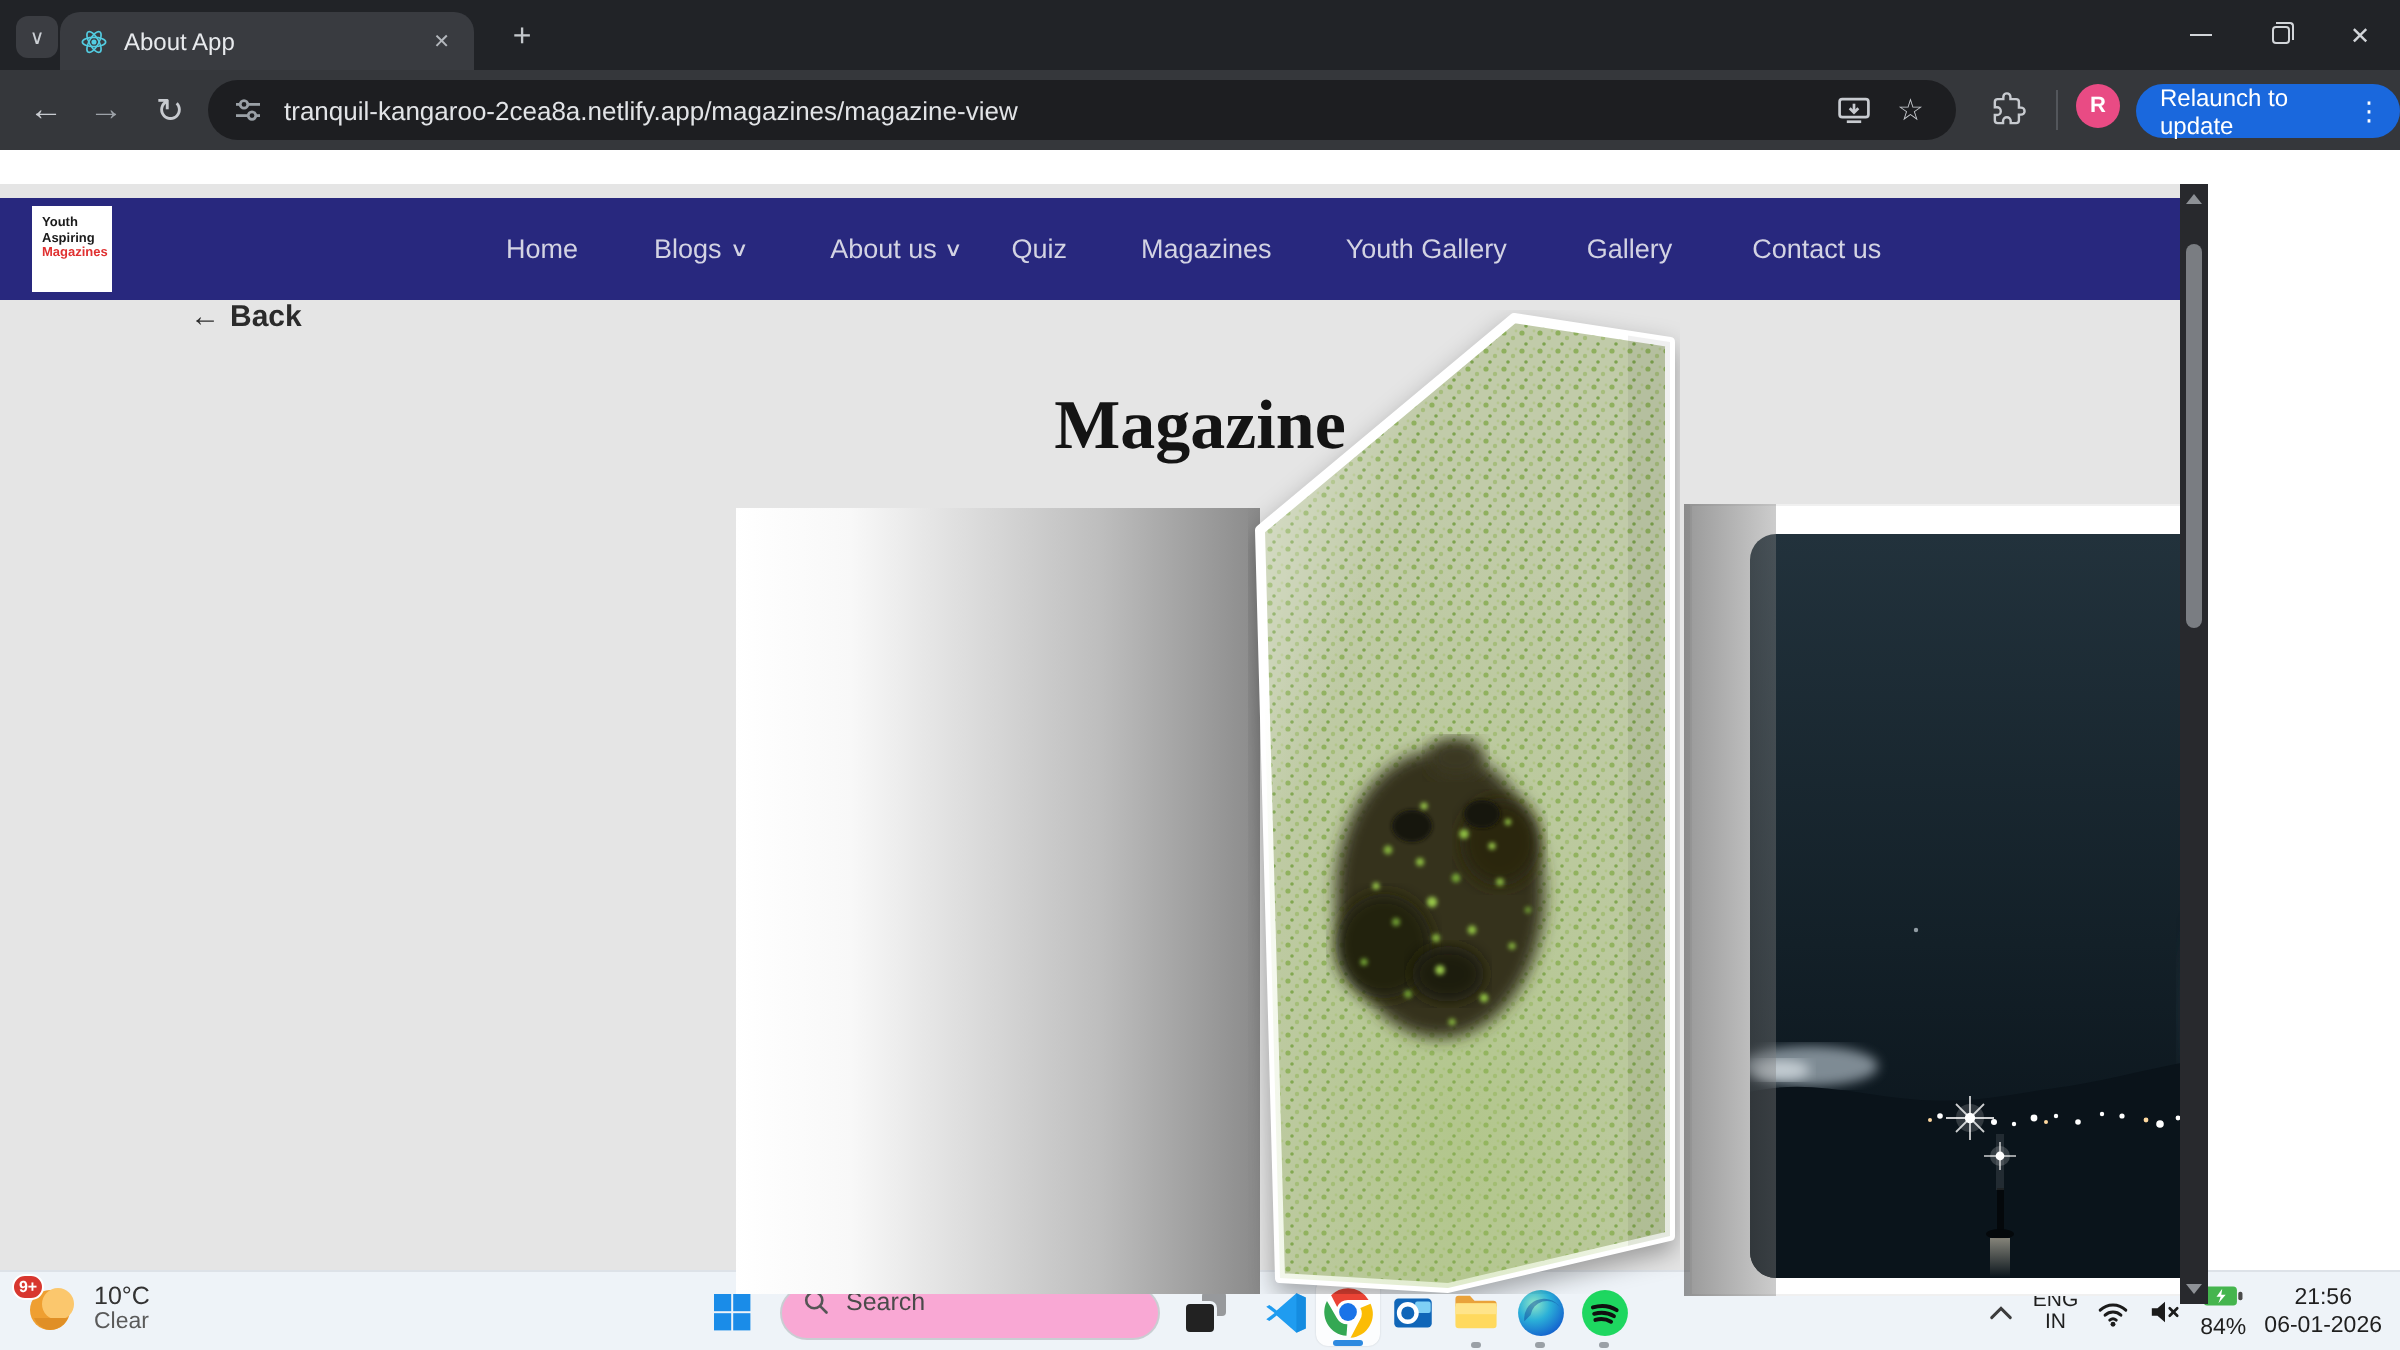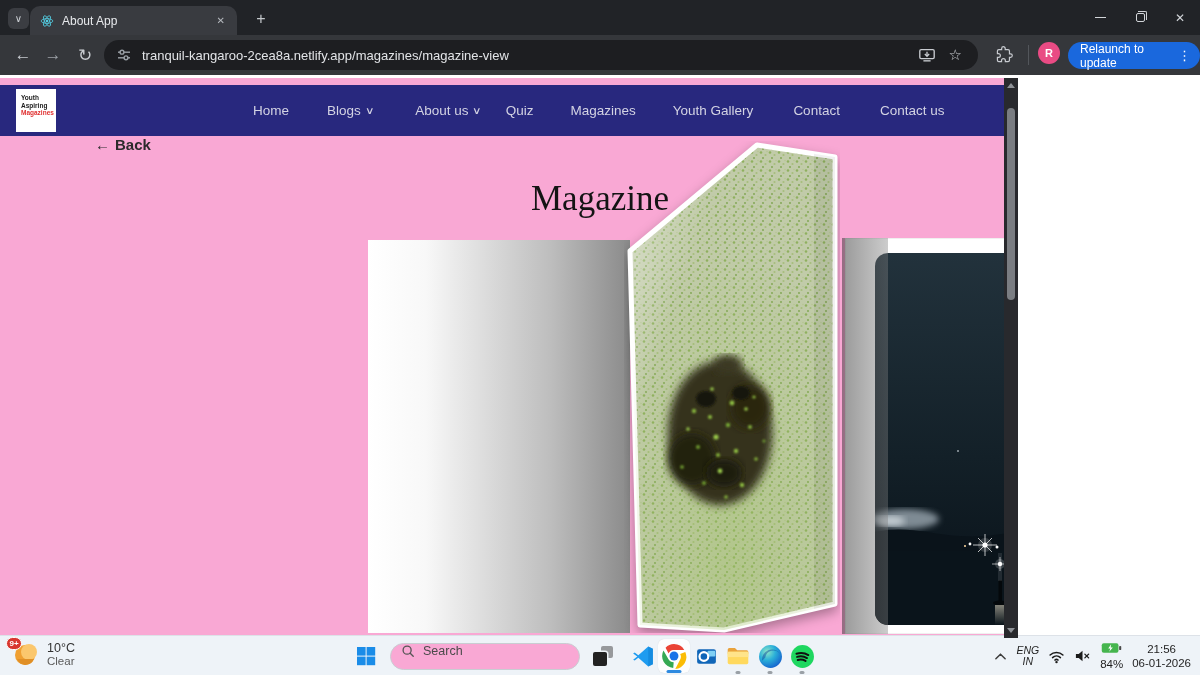--- a/index.html
+++ b/index.html
@@ -36,35 +36,35 @@
   .star { font-size:15px; color:#c8cbd0; margin-right:16px; margin-left:13px; }
   .sep { position:absolute; left:1028px; top:10px; width:1px; height:20px; background:#53565b; }
   .avatar { position:absolute; left:1038px; top:7px; width:22px; height:22px; border-radius:50%;
     display:flex; align-items:center; justify-content:center; font-size:11px; font-weight:bold; color:#fff; }
   .relaunch { position:absolute; left:1068px; top:7px; height:27px; border-radius:14px;
     display:flex; align-items:center; gap:6px; padding:0 9px 0 12px; }
   .relaunch-label { font-size:12px; color:#fff; }
   .relaunch-menu { font-size:13px; color:#fff; }
 
   
-  .viewport { position:absolute; left:0; top:78px; width:1018px; height:560px; background:#f9a8d4; overflow:hidden; }
+  .viewport { position:absolute; left:0; top:92px; width:1104px; height:560px; background:#e5e5e5; overflow:hidden; }
 
   .navbar { position:absolute; left:0; top:7px; width:1186px; height:51px; }
   .logo { position:absolute; left:16px; top:4px; width:40px; height:43px; background:#fff;
     padding:5px 0 0 5px; line-height:7.5px; }
   .logo div { font-size:6.5px; font-weight:bold; color:#1a1a1a; }
   .logo .logo-accent { color:#e03131; }
   .mainnav { position:absolute; left:253px; top:0; height:100%; display:flex; align-items:center; }
   .nav-item { font-size:13.5px; color:#d3d3e3; display:flex; align-items:center; gap:5px; }
   .nav-chev { font-size:10px; transform:scaleX(1.3); }
 
   .backlink { position:absolute; left:95px; top:58px; display:flex; gap:5px; align-items:center;
     font-size:15px; font-weight:bold; color:#2b2b2b; }
   .heading { position:absolute; left:0; top:101px; width:1200px; text-align:center;
-    font-family:"Liberation Serif", serif; font-size:35px; font-weight:normal; color:#141414; z-index:1; }
+    font-family:"Liberation Serif", serif; font-size:35px; font-weight:bold; color:#141414; z-index:1; }
 
   .page-left { position:absolute; left:368px; top:162px; width:262px; height:393px; z-index:2;
     background:linear-gradient(to right,#ffffff 0%,#f8f8f8 22%,#bdbdbd 70%,#8a8a8a 100%); }
   .page-right { position:absolute; left:845px; top:160px; width:314px; height:396px; background:#fff;
     border:1px solid #f0f0f0; z-index:2; }
   .night-wrap { position:absolute; left:875px; top:175px; width:265px; height:372px; border-radius:13px;
     overflow:hidden; z-index:3; }
   .flip-shadow-strip { position:absolute; left:842px; top:160px; width:46px; height:396px; z-index:4;
     background:linear-gradient(to right, rgba(50,50,50,.5), rgba(128,128,128,.4)); }
   .flip-wrap { position:absolute; left:624px; top:63px; width:216px; height:492px; z-index:5; }
@@ -97,21 +97,21 @@
   .tv-front { position:absolute; left:1px; bottom:1px; width:14px; height:14px; background:#222; border-radius:2px;
     box-shadow:0 0 0 1.5px #eef3f8; }
   .tbi { position:relative; width:32px; height:38px; display:flex; align-items:center; justify-content:center; }
   .tbi .dot { position:absolute; bottom:1px; left:50%; transform:translateX(-50%); width:5px; height:3px;
     border-radius:2px; background:#9aa0a6; }
   .chrome-box { position:relative; width:34px; height:34px; background:#fcfdfe; border-radius:6px;
     display:flex; align-items:center; justify-content:center; box-shadow:0 0 1px rgba(0,0,0,.15); }
   .active-bar { position:absolute; bottom:0px; left:50%; transform:translateX(-50%); width:15px; height:3px; border-radius:2px; }
 
   .tray { position:absolute; right:0; top:0; height:40px; display:flex; align-items:center; gap:9px; padding-right:9px; }
-  .lang { text-align:center; font-size:10.5px; color:#1f1f1f; line-height:11px;font-style:italic; }
+  .lang { text-align:center; font-size:10.5px; color:#1f1f1f; line-height:11px; }
   .batt-group { display:flex; align-items:center; gap:4px;flex-direction:column; }
   .batt-label { font-size:11.5px; color:#1f1f1f; }
   .clock { text-align:center; font-size:11.5px; color:#1f1f1f; line-height:14px; }
 </style>
 </head>
 <body>
 
 <div class="screen">
 
   <div class="tabstrip">
@@ -202,21 +202,21 @@
         <span class="nav-item" style="margin-right:37px">
             <span>Quiz</span>
           </span>
         <span class="nav-item" style="margin-right:37px">
             <span>Magazines</span>
           </span>
         <span class="nav-item" style="margin-right:40px">
             <span>Youth Gallery</span>
           </span>
         <span class="nav-item" style="margin-right:40px">
-            <span>Contact</span>
+            <span>Gallery</span>
           </span>
         <span class="nav-item">
             <span>Contact us</span>
           </span>
       </div>
     </div>
 
     <div class="backlink">
       <span>←</span>
       <span>Back</span>

